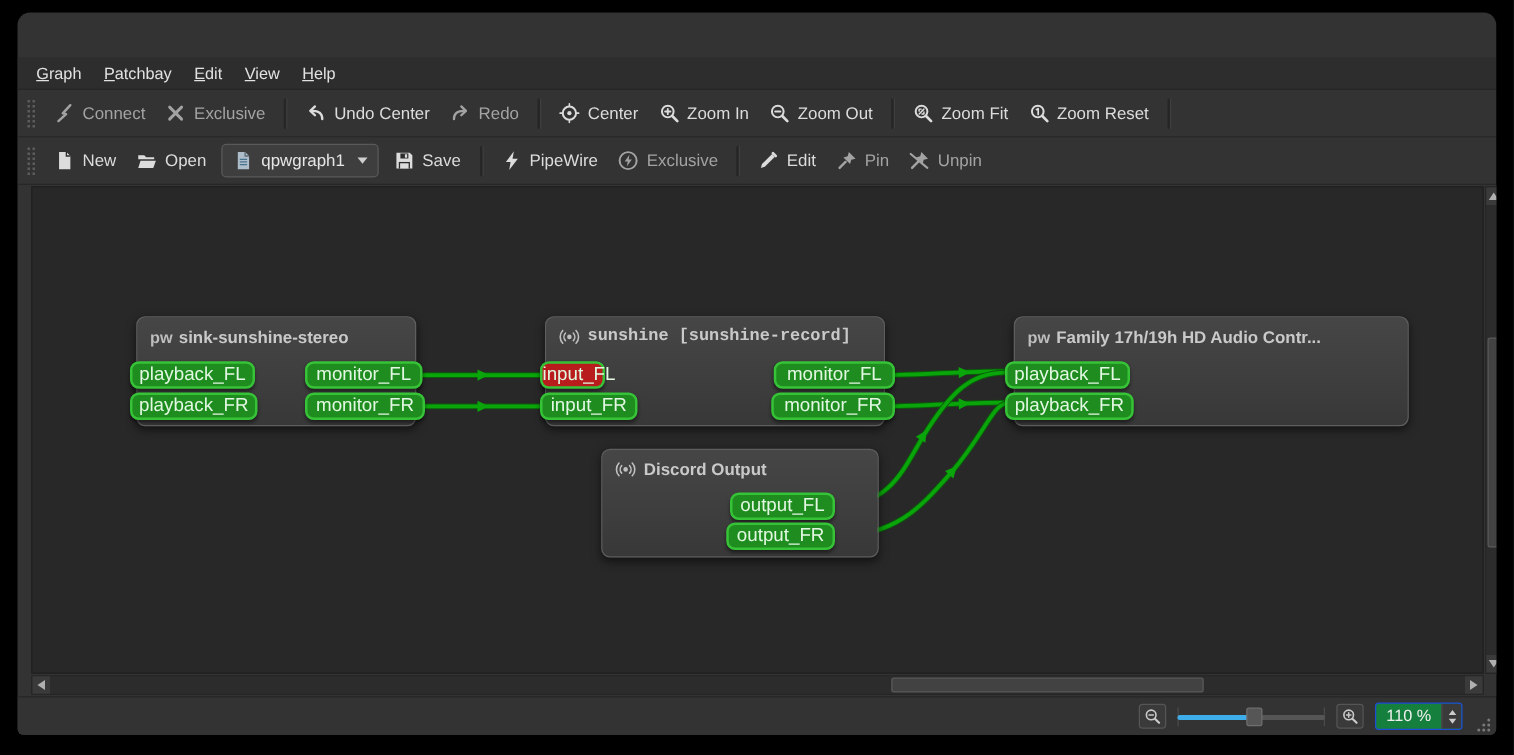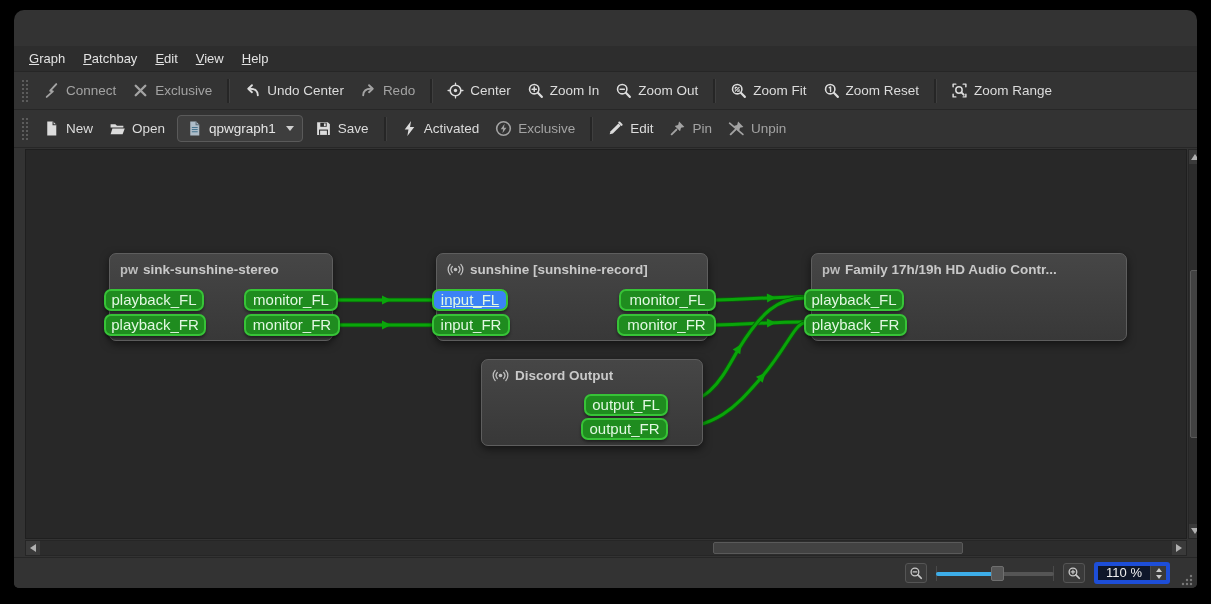--- a/index.html
+++ b/index.html
@@ -81,22 +81,22 @@
                justify-content:flex-end; gap:9px; padding-right:4px; }
   .sb-tool { width:22px; height:20px; background:#3a3a3a; border:1px solid #555; border-radius:3px;
              display:flex; align-items:center; justify-content:center; color:#c9c9c9; }
   .sb-tool svg { width:14px; height:14px; }
   .zslider { position:relative; width:118px; height:18px; }
   .zslider .track { position:absolute; left:0; top:8px; width:100%; height:4px; background:#555; border-radius:2px; }
   .zslider .fill { position:absolute; left:0; top:8px; height:4px; background:#3daee9; border-radius:2px; }
   .zslider .tick { position:absolute; top:2px; width:1px; height:15px; background:#4a4a4a; }
   .zslider .handle { position:absolute; top:2px; width:13px; height:15px; background:#565656;
                      border:1px solid #6f6f6f; border-radius:2px; }
-  .spinbox { display:flex; align-items:center; height:22px; background:#0f172a;
-             border:4px solid #1d4ed8; border-radius:3px; overflow:hidden; }
+  .spinbox { display:flex; align-items:center; height:22px; background:#15803d;
+             border:1px solid #1d4ed8; border-radius:3px; overflow:hidden; }
   .spin-val { padding:0 8px; color:#f0f0f0; font-size:13px; line-height:20px; }
   .spin-btns { width:16px; height:100%; background:#3a3a3a; border-left:1px solid #4a4a4a;
                display:flex; flex-direction:column; align-items:center; justify-content:center; gap:3px; }
   .spin-btns .t-up { width:0;height:0;border-left:3.5px solid transparent;border-right:3.5px solid transparent;border-bottom:4.5px solid #ccc; }
   .spin-btns .t-dn { width:0;height:0;border-left:3.5px solid transparent;border-right:3.5px solid transparent;border-top:4.5px solid #ccc; }
   .resize-grip { width:14px; height:14px; align-self:flex-end; margin-bottom:2px; }
 </style>
 </head>
 <body>
 
@@ -194,30 +194,20 @@
         <span class="icn">
           <svg viewBox="0 0 16 16">
             <circle cx="6.8" cy="6.8" r="4.4" stroke="currentColor" fill="none" stroke-linecap="round" stroke-linejoin="round" stroke-width="1.5"></circle>
             <path d="M10.2 10.2 L14 14" stroke="currentColor" fill="none" stroke-linecap="round" stroke-linejoin="round" stroke-width="2"></path>
             <path d="M5.8 5.4 L7.1 4.6 V9" stroke="currentColor" fill="none" stroke-linecap="round" stroke-linejoin="round" stroke-width="1.3"></path>
           </svg>
         </span>
         <span>Zoom Reset</span>
       </div>
       <div class="tb-sep"></div>
-      <div class="tb-btn">
-        <span class="icn">
-          <svg viewBox="0 0 16 16">
-            <path d="M2 4.5 V2 H4.5 M11.5 2 H14 V4.5 M14 11.5 V14 H11.5 M4.5 14 H2 V11.5" stroke="currentColor" fill="none" stroke-linecap="round" stroke-linejoin="round" stroke-width="1.4"></path>
-            <circle cx="7.5" cy="7.5" r="3" stroke="currentColor" fill="none" stroke-linecap="round" stroke-linejoin="round" stroke-width="1.4"></circle>
-            <path d="M9.8 9.8 L12 12" stroke="currentColor" fill="none" stroke-linecap="round" stroke-linejoin="round" stroke-width="1.7"></path>
-          </svg>
-        </span>
-        <span>Zoom Range</span>
-      </div>
     </div>
   <div class="toolbar toolbar2">
       <div class="tb-grip"></div>
       <div class="tb-btn">
         <span class="icn">
           <svg viewBox="0 0 16 16">
             <path d="M4 1.5 H9.5 L12.5 4.5 V14.5 H4 Z" fill="currentColor"></path>
             <path d="M9.5 1.5 V4.5 H12.5" fill="none" stroke="#2c2c2c" stroke-width="1"></path>
           </svg>
         </span>
@@ -255,21 +245,21 @@
         </span>
         <span>Save</span>
       </div>
       <div class="tb-sep"></div>
       <div class="tb-btn">
         <span class="icn">
           <svg viewBox="0 0 16 16">
             <path d="M9.5 1 L3.5 9 H7 L6 15 L12.5 6.5 H8.5 Z" fill="currentColor"></path>
           </svg>
         </span>
-        <span>Activated</span>
+        <span>PipeWire</span>
       </div>
       <div class="tb-btn disabled">
         <span class="icn">
           <svg viewBox="0 0 16 16">
             <circle cx="8" cy="8" r="6.4" stroke="currentColor" fill="none" stroke-linecap="round" stroke-linejoin="round" stroke-width="1.5"></circle>
             <path d="M9 3.6 L5.4 8.6 H7.7 L7 12.4 L10.8 7.2 H8.4 Z" fill="currentColor"></path>
           </svg>
         </span>
         <span>Exclusive</span>
       </div>
@@ -330,33 +320,33 @@
           <div class="gnode" style="left: 83px; top: 103px; width: 224px; height: 88px;">
             <div class="gnode-header">
               <span class="node-ic"><span class="pw-glyph">pw</span></span>
               <span>sink-sunshine-stereo</span>
             </div>
           </div>
           <div class="gport" style="left: 78px; top: 139px; width: 100px; background: rgb(31, 140, 31); border-color: rgb(55, 195, 55); color: rgb(226, 248, 226);">playback_FL</div>
           <div class="gport" style="left: 78px; top: 164px; width: 102px; background: rgb(31, 140, 31); border-color: rgb(55, 195, 55); color: rgb(226, 248, 226);">playback_FR</div>
           <div class="gport" style="left: 218px; top: 139px; width: 94px; background: rgb(31, 140, 31); border-color: rgb(55, 195, 55); color: rgb(226, 248, 226);">monitor_FL</div>
           <div class="gport" style="left: 218px; top: 164px; width: 96px; background: rgb(31, 140, 31); border-color: rgb(55, 195, 55); color: rgb(226, 248, 226);">monitor_FR</div>
-          <div class="gnode" style="left: 410px; top: 103px; width: 272px; height: 88px;">
+          <div class="gnode" style="left: 410px; top: 103px; width: 272px; height: 88px; font-family: Liberation Mono, monospace;">
             <div class="gnode-header">
               <span class="node-ic">
                 <svg viewBox="0 0 16 16">
                   <circle cx="8" cy="8" r="1.7" fill="currentColor"></circle>
                   <path d="M5 5.2 a4.2 4.2 0 0 0 0 5.6 M11 5.2 a4.2 4.2 0 0 1 0 5.6" stroke="currentColor" fill="none" stroke-linecap="round" stroke-linejoin="round" stroke-width="1.2"></path>
                   <path d="M3 3.2 a7 7 0 0 0 0 9.6 M13 3.2 a7 7 0 0 1 0 9.6" stroke="currentColor" fill="none" stroke-linecap="round" stroke-linejoin="round" stroke-width="1.2"></path>
                 </svg>
               </span>
               <span>sunshine [sunshine-record]</span>
             </div>
           </div>
-          <div class="gport" style="left: 406px; top: 139px; width: 76px; background: #3b82f6; border-color: rgb(55, 195, 55); color: rgb(226, 248, 226); text-decoration: underline;">input_FL</div>
+          <div class="gport" style="left: 406px; top: 139px; width: 52px; background: #b91c1c; border-color: rgb(55, 195, 55); color: rgb(226, 248, 226);">input_FL</div>
           <div class="gport" style="left: 406px; top: 164px; width: 78px; background: rgb(31, 140, 31); border-color: rgb(55, 195, 55); color: rgb(226, 248, 226);">input_FR</div>
           <div class="gport" style="left: 593px; top: 139px; width: 97px; background: rgb(31, 140, 31); border-color: rgb(55, 195, 55); color: rgb(226, 248, 226);">monitor_FL</div>
           <div class="gport" style="left: 591px; top: 164px; width: 99px; background: rgb(31, 140, 31); border-color: rgb(55, 195, 55); color: rgb(226, 248, 226);">monitor_FR</div>
           <div class="gnode" style="left: 785px; top: 103px; width: 316px; height: 88px;">
             <div class="gnode-header">
               <span class="node-ic"><span class="pw-glyph">pw</span></span>
               <span>Family 17h/19h HD Audio Contr...</span>
             </div>
           </div>
           <div class="gport" style="left: 778px; top: 139px; width: 100px; background: rgb(31, 140, 31); border-color: rgb(55, 195, 55); color: rgb(226, 248, 226);">playback_FL</div>

